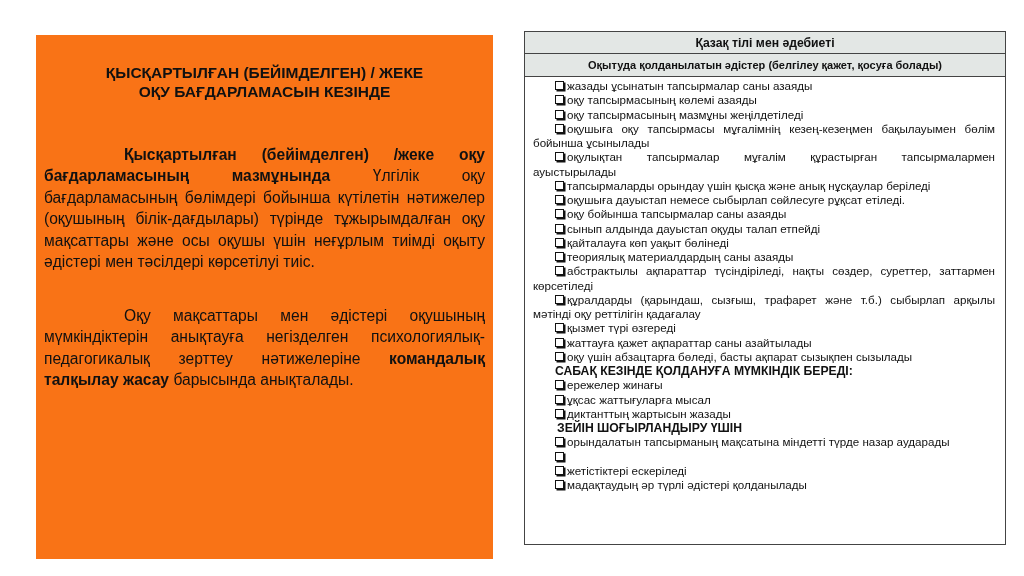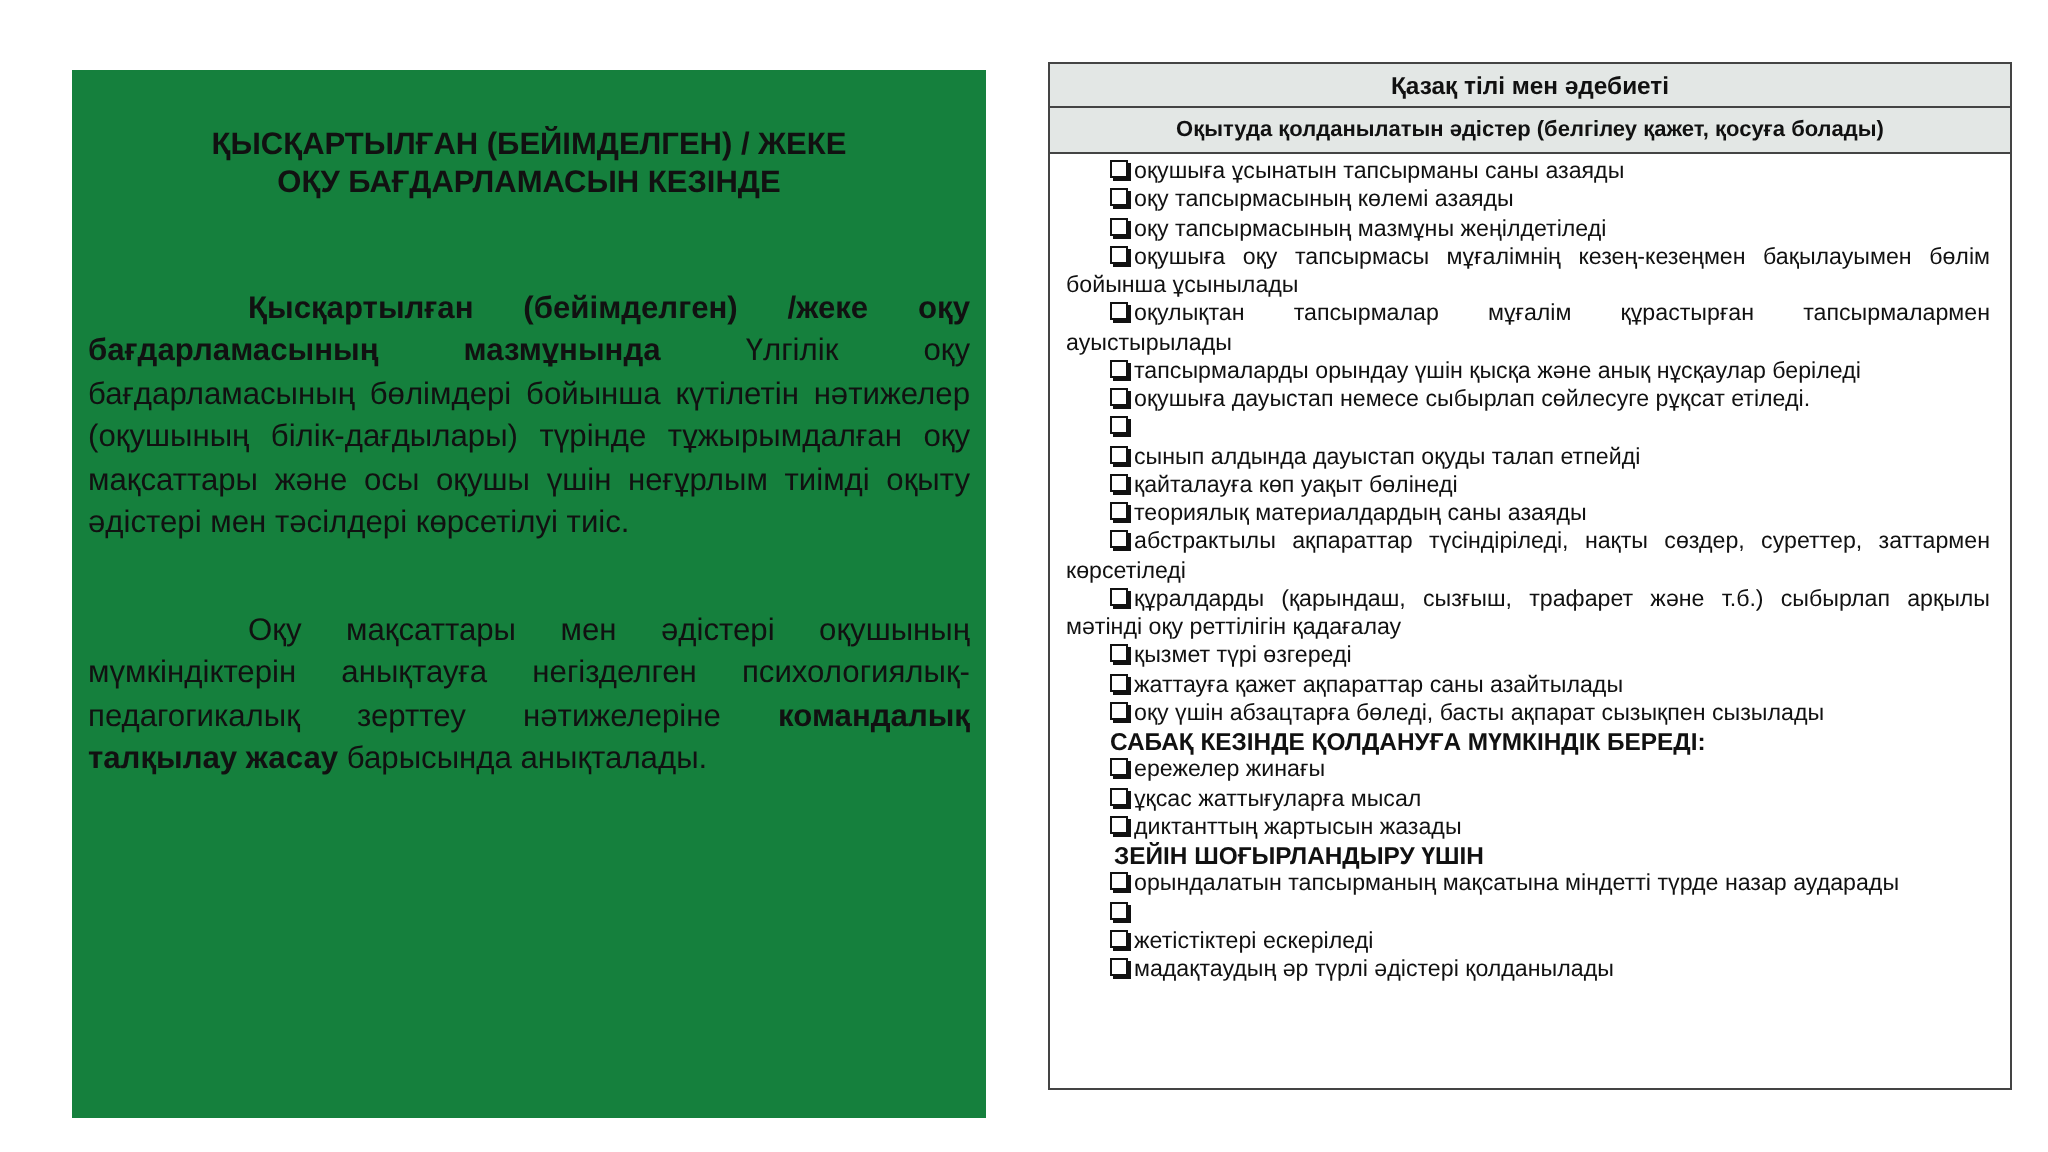--- a/index.html
+++ b/index.html
@@ -14,21 +14,21 @@
       overflow: hidden;
       font-family: "Liberation Sans", sans-serif;
       color: #111111;
     }
     .left-panel {
       position: absolute;
       left: 36px;
       top: 35px;
       width: 457px;
       height: 524px;
-      background: #15803d;
+      background: #f97316;
       box-sizing: border-box;
     }
     .left-title {
       position: absolute;
       left: 0;
       top: 28px;
       width: 100%;
       text-align: center;
       font-weight: bold;
       font-size: 15.5px;
@@ -120,28 +120,28 @@
   <div class="left-para para1"><span class="indent"></span><b>Қысқартылған (бейімделген) /жеке оқу бағдарламасының мазмұнында</b><span> Үлгілік оқу бағдарламасының бөлімдері бойынша күтілетін нәтижелер (оқушының білік-дағдылары) түрінде тұжырымдалған оқу мақсаттары және осы оқушы үшін неғұрлым тиімді оқыту әдістері мен тәсілдері көрсетілуі тиіс.</span></div>
 
   <div class="left-para para2"><span class="indent"></span><span>Оқу мақсаттары мен әдістері оқушының мүмкіндіктерін анықтауға негізделген психологиялық-педагогикалық зерттеу нәтижелеріне </span><b>командалық талқылау жасау</b><span> барысында анықталады.</span></div>
 </div>
 
 <div class="table">
   <div class="th">Қазақ тілі мен әдебиеті</div>
   <div class="th row2">Оқытуда қолданылатын әдістер (белгілеу қажет, қосуға болады)</div>
 
   <div class="tbody">
-    <div class="item single"><span class="cb"></span><span>оқушыға ұсынатын тапсырманы саны азаяды</span></div>
+    <div class="item single"><span class="cb"></span><span>жазады ұсынатын тапсырмалар саны азаяды</span></div>
     <div class="item single"><span class="cb"></span><span>оқу тапсырмасының көлемі азаяды</span></div>
     <div class="item single"><span class="cb"></span><span>оқу тапсырмасының мазмұны жеңілдетіледі</span></div>
     <div class="item"><span class="cb"></span><span>оқушыға оқу тапсырмасы мұғалімнің кезең-кезеңмен бақылауымен бөлім бойынша ұсынылады</span></div>
     <div class="item"><span class="cb"></span><span>оқулықтан тапсырмалар мұғалім құрастырған тапсырмалармен ауыстырылады</span></div>
     <div class="item single"><span class="cb"></span><span>тапсырмаларды орындау үшін қысқа және анық нұсқаулар беріледі</span></div>
     <div class="item single"><span class="cb"></span><span>оқушыға дауыстап немесе сыбырлап сөйлесуге рұқсат етіледі.</span></div>
-    <div class="item single"><span class="cb"></span></div>
+    <div class="item single"><span class="cb"></span><span>оқу бойынша тапсырмалар саны азаяды</span></div>
     <div class="item single"><span class="cb"></span><span>сынып алдында дауыстап оқуды талап етпейді</span></div>
     <div class="item single"><span class="cb"></span><span>қайталауға көп уақыт бөлінеді</span></div>
     <div class="item single"><span class="cb"></span><span>теориялық материалдардың саны азаяды</span></div>
     <div class="item"><span class="cb"></span><span>абстрактылы ақпараттар түсіндіріледі, нақты сөздер, суреттер, заттармен көрсетіледі</span></div>
     <div class="item"><span class="cb"></span><span>құралдарды (қарындаш, сызғыш, трафарет және т.б.) сыбырлап арқылы мәтінді оқу реттілігін қадағалау</span></div>
     <div class="item single"><span class="cb"></span><span>қызмет түрі өзгереді</span></div>
     <div class="item single"><span class="cb"></span><span>жаттауға қажет ақпараттар саны азайтылады</span></div>
     <div class="item single"><span class="cb"></span><span>оқу үшін абзацтарға бөледі, басты ақпарат сызықпен сызылады</span></div>
 
     <div class="section-head">САБАҚ КЕЗІНДЕ ҚОЛДАНУҒА МҮМКІНДІК БЕРЕДІ:</div>

